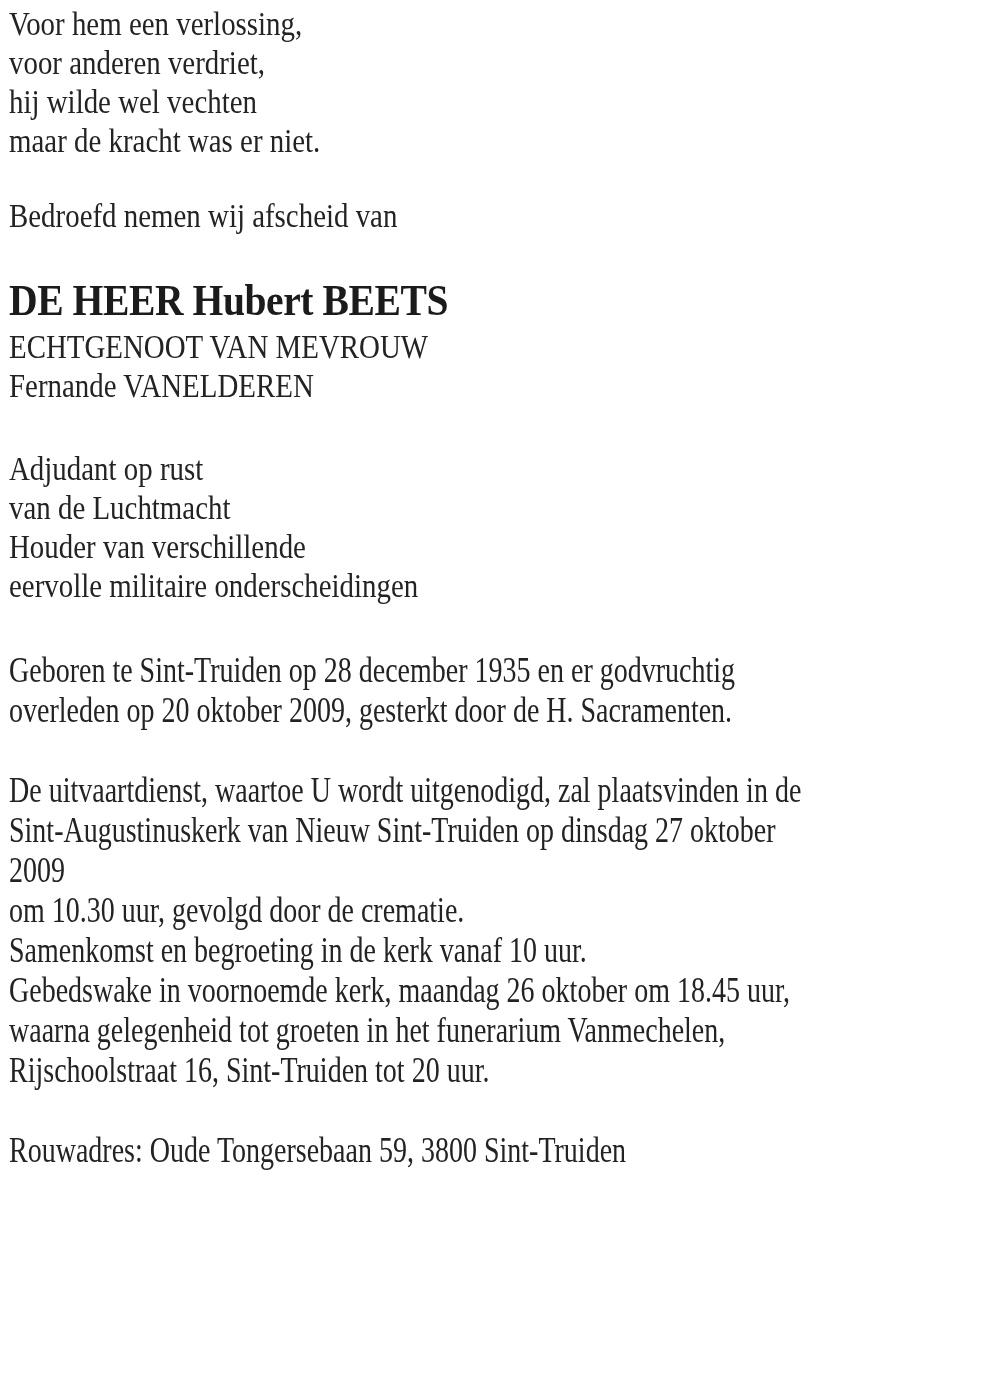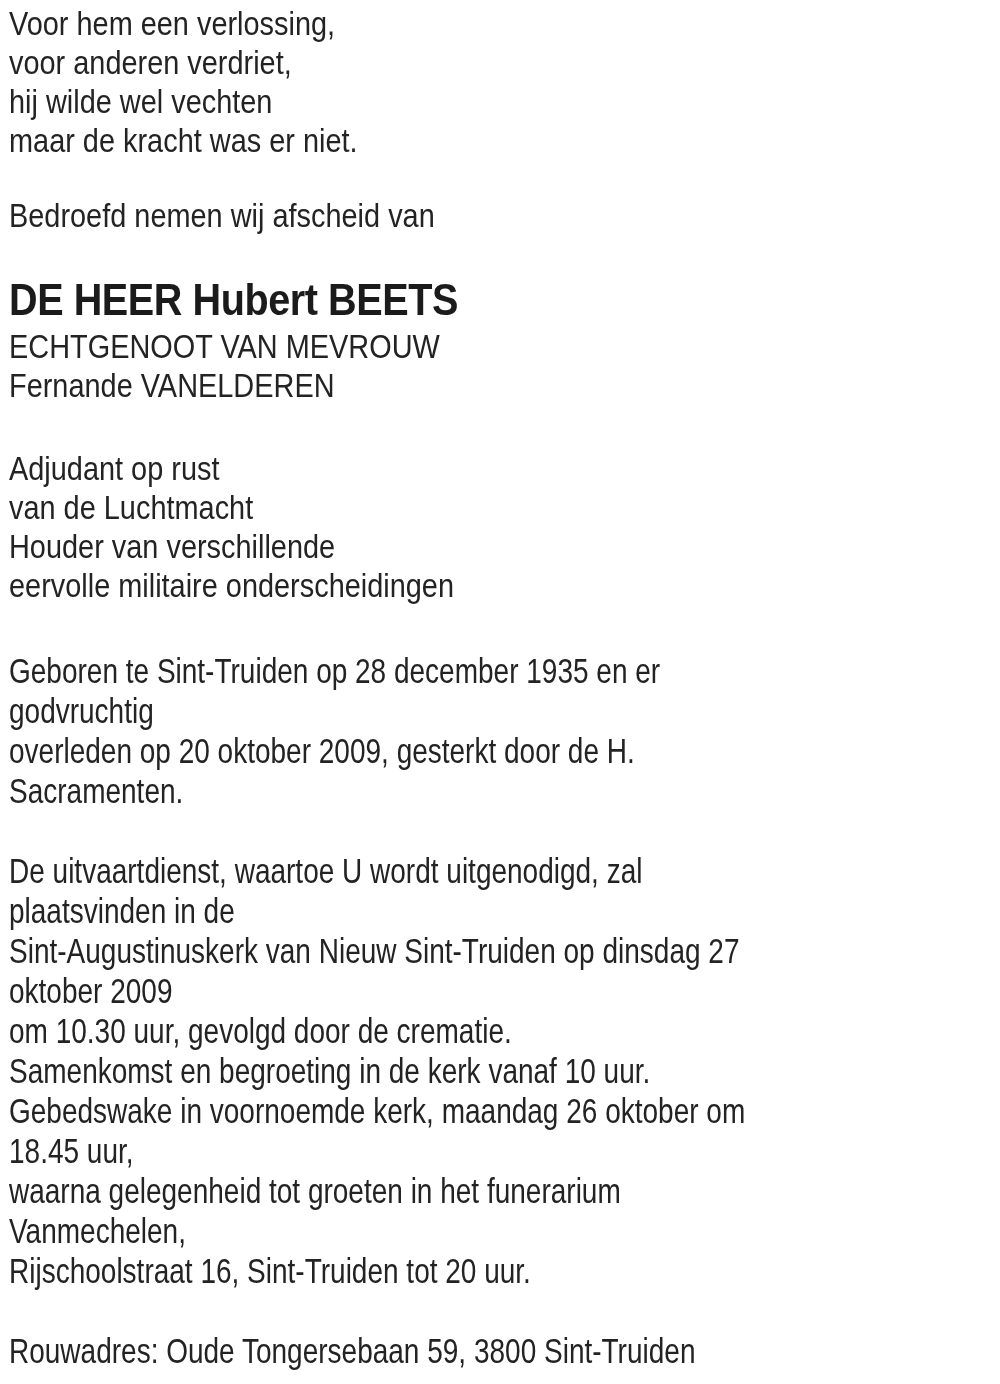--- a/index.html
+++ b/index.html
@@ -8,21 +8,21 @@
     --muted: #adadad;
   }
   * { margin: 0; padding: 0; box-sizing: border-box; }
   html, body { background: #ffffff; }
   .doc {
     position: relative;
     width: 1000px;
     height: 1384px;
     background: var(--bg);
     color: var(--text);
-    font-family: Liberation Sans, sans-serif;
+    font-family: Liberation Serif, serif;
     padding: 4px 0 0 9px;
     overflow: hidden;
   }
   .block {
     white-space: pre-line;
     transform-origin: 0 0;
   }
   
   .regular {
     font-size: 34px;

